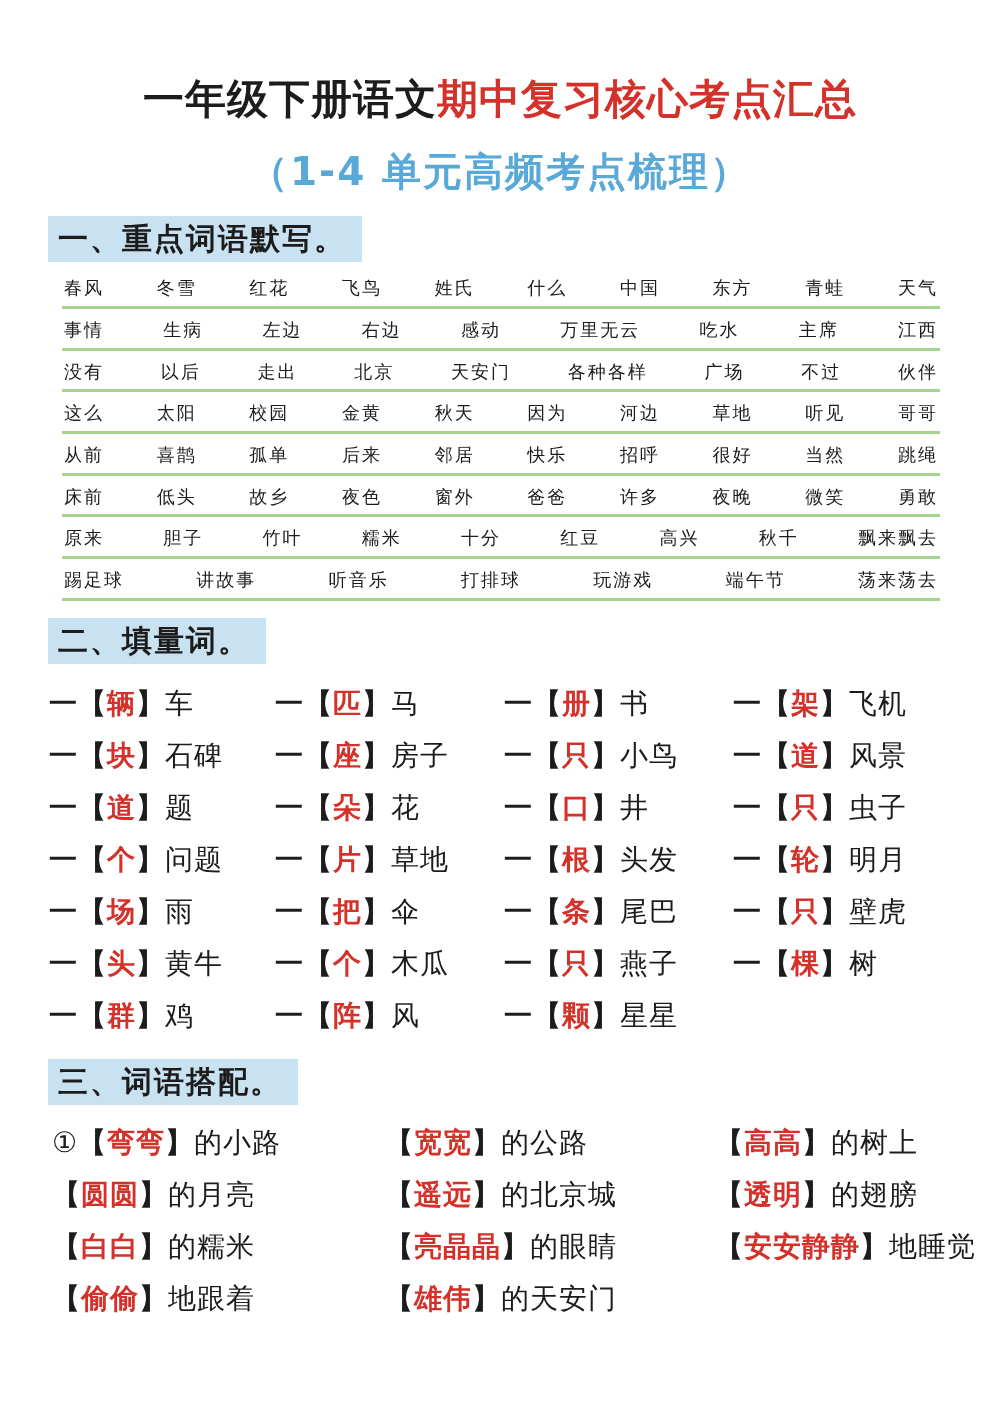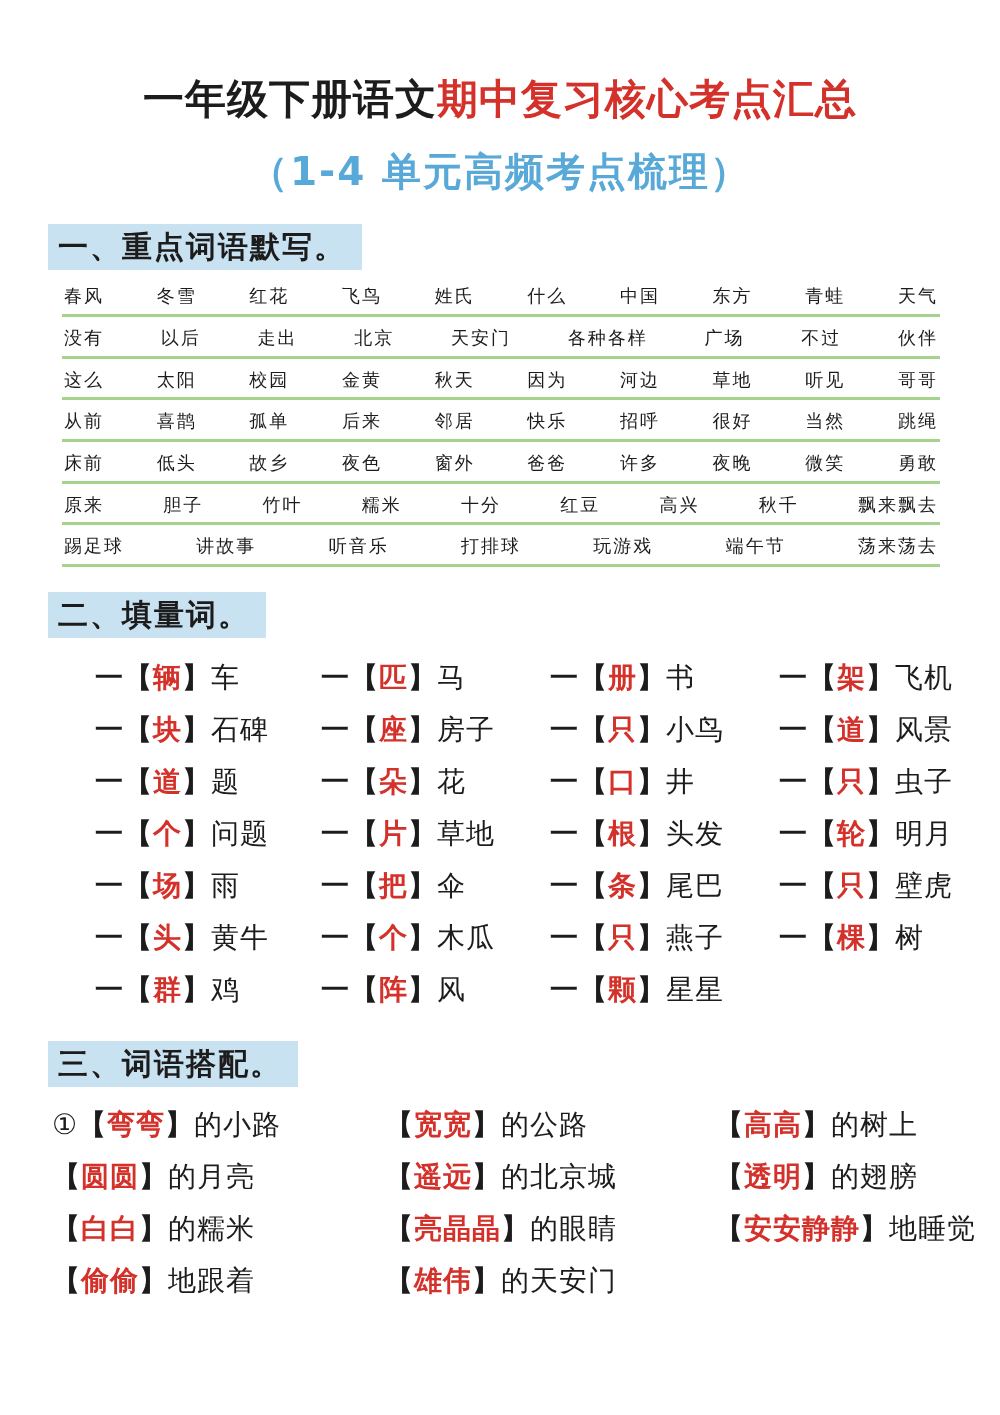--- a/index.html
+++ b/index.html
@@ -19,21 +19,21 @@
   .title .t-red{color:var(--red);}
   .subtitle{
     text-align:center;margin-top:22px;
     font-size:39px;font-weight:bold;letter-spacing:2px;
     color:var(--blue);
   }
 
   
   .sec-heading{
     display:inline-block;
-    margin-left:48px;margin-top:25px;
+    margin-left:48px;margin-top:17px;
     background:var(--hl);
     font-size:30px;font-weight:bold;letter-spacing:2px;
     padding:6px 16px 7px 10px;line-height:1.1;text-align:center;
   }
 
   
   .word-rows{margin:16px 60px 0 62px;}
   .word-row{
     display:flex;justify-content:space-between;align-items:flex-end;
     font-size:18px;line-height:1.15;letter-spacing:2px;
@@ -41,21 +41,21 @@
     border-bottom:3px solid var(--green);
     margin-top:11px;white-space:nowrap;
   }
   .word-row:first-child{margin-top:16px;}
 
   
   .measure-grid{
     display:grid;
     grid-template-columns:226px 229px 229px auto;
     grid-auto-rows:52px;
-    margin:14px 40px 0 95px;
+    margin:14px 40px 0 49px;
     align-items:center;
   }
   .m-item{font-size:28px;line-height:1;white-space:nowrap;letter-spacing:1px;}
   .m-item .rc, .match-grid .rc{color:var(--red);font-weight:bold;}
   .bracket{font-weight:bold;}
 
   
   .match-grid{
     display:grid;
     grid-template-columns:333px 330px auto;
@@ -84,20 +84,31 @@
           <span class="word">春风</span>
           <span class="word">冬雪</span>
           <span class="word">红花</span>
           <span class="word">飞鸟</span>
           <span class="word">姓氏</span>
           <span class="word">什么</span>
           <span class="word">中国</span>
           <span class="word">东方</span>
           <span class="word">青蛙</span>
           <span class="word">天气</span>
+        </div>
+        <div class="word-row">
+          <span class="word">事情</span>
+          <span class="word">生病</span>
+          <span class="word">左边</span>
+          <span class="word">右边</span>
+          <span class="word">感动</span>
+          <span class="word">万里无云</span>
+          <span class="word">吃水</span>
+          <span class="word">主席</span>
+          <span class="word">江西</span>
         </div>
         <div class="word-row">
           <span class="word">没有</span>
           <span class="word">以后</span>
           <span class="word">走出</span>
           <span class="word">北京</span>
           <span class="word">天安门</span>
           <span class="word">各种各样</span>
           <span class="word">广场</span>
           <span class="word">不过</span>

